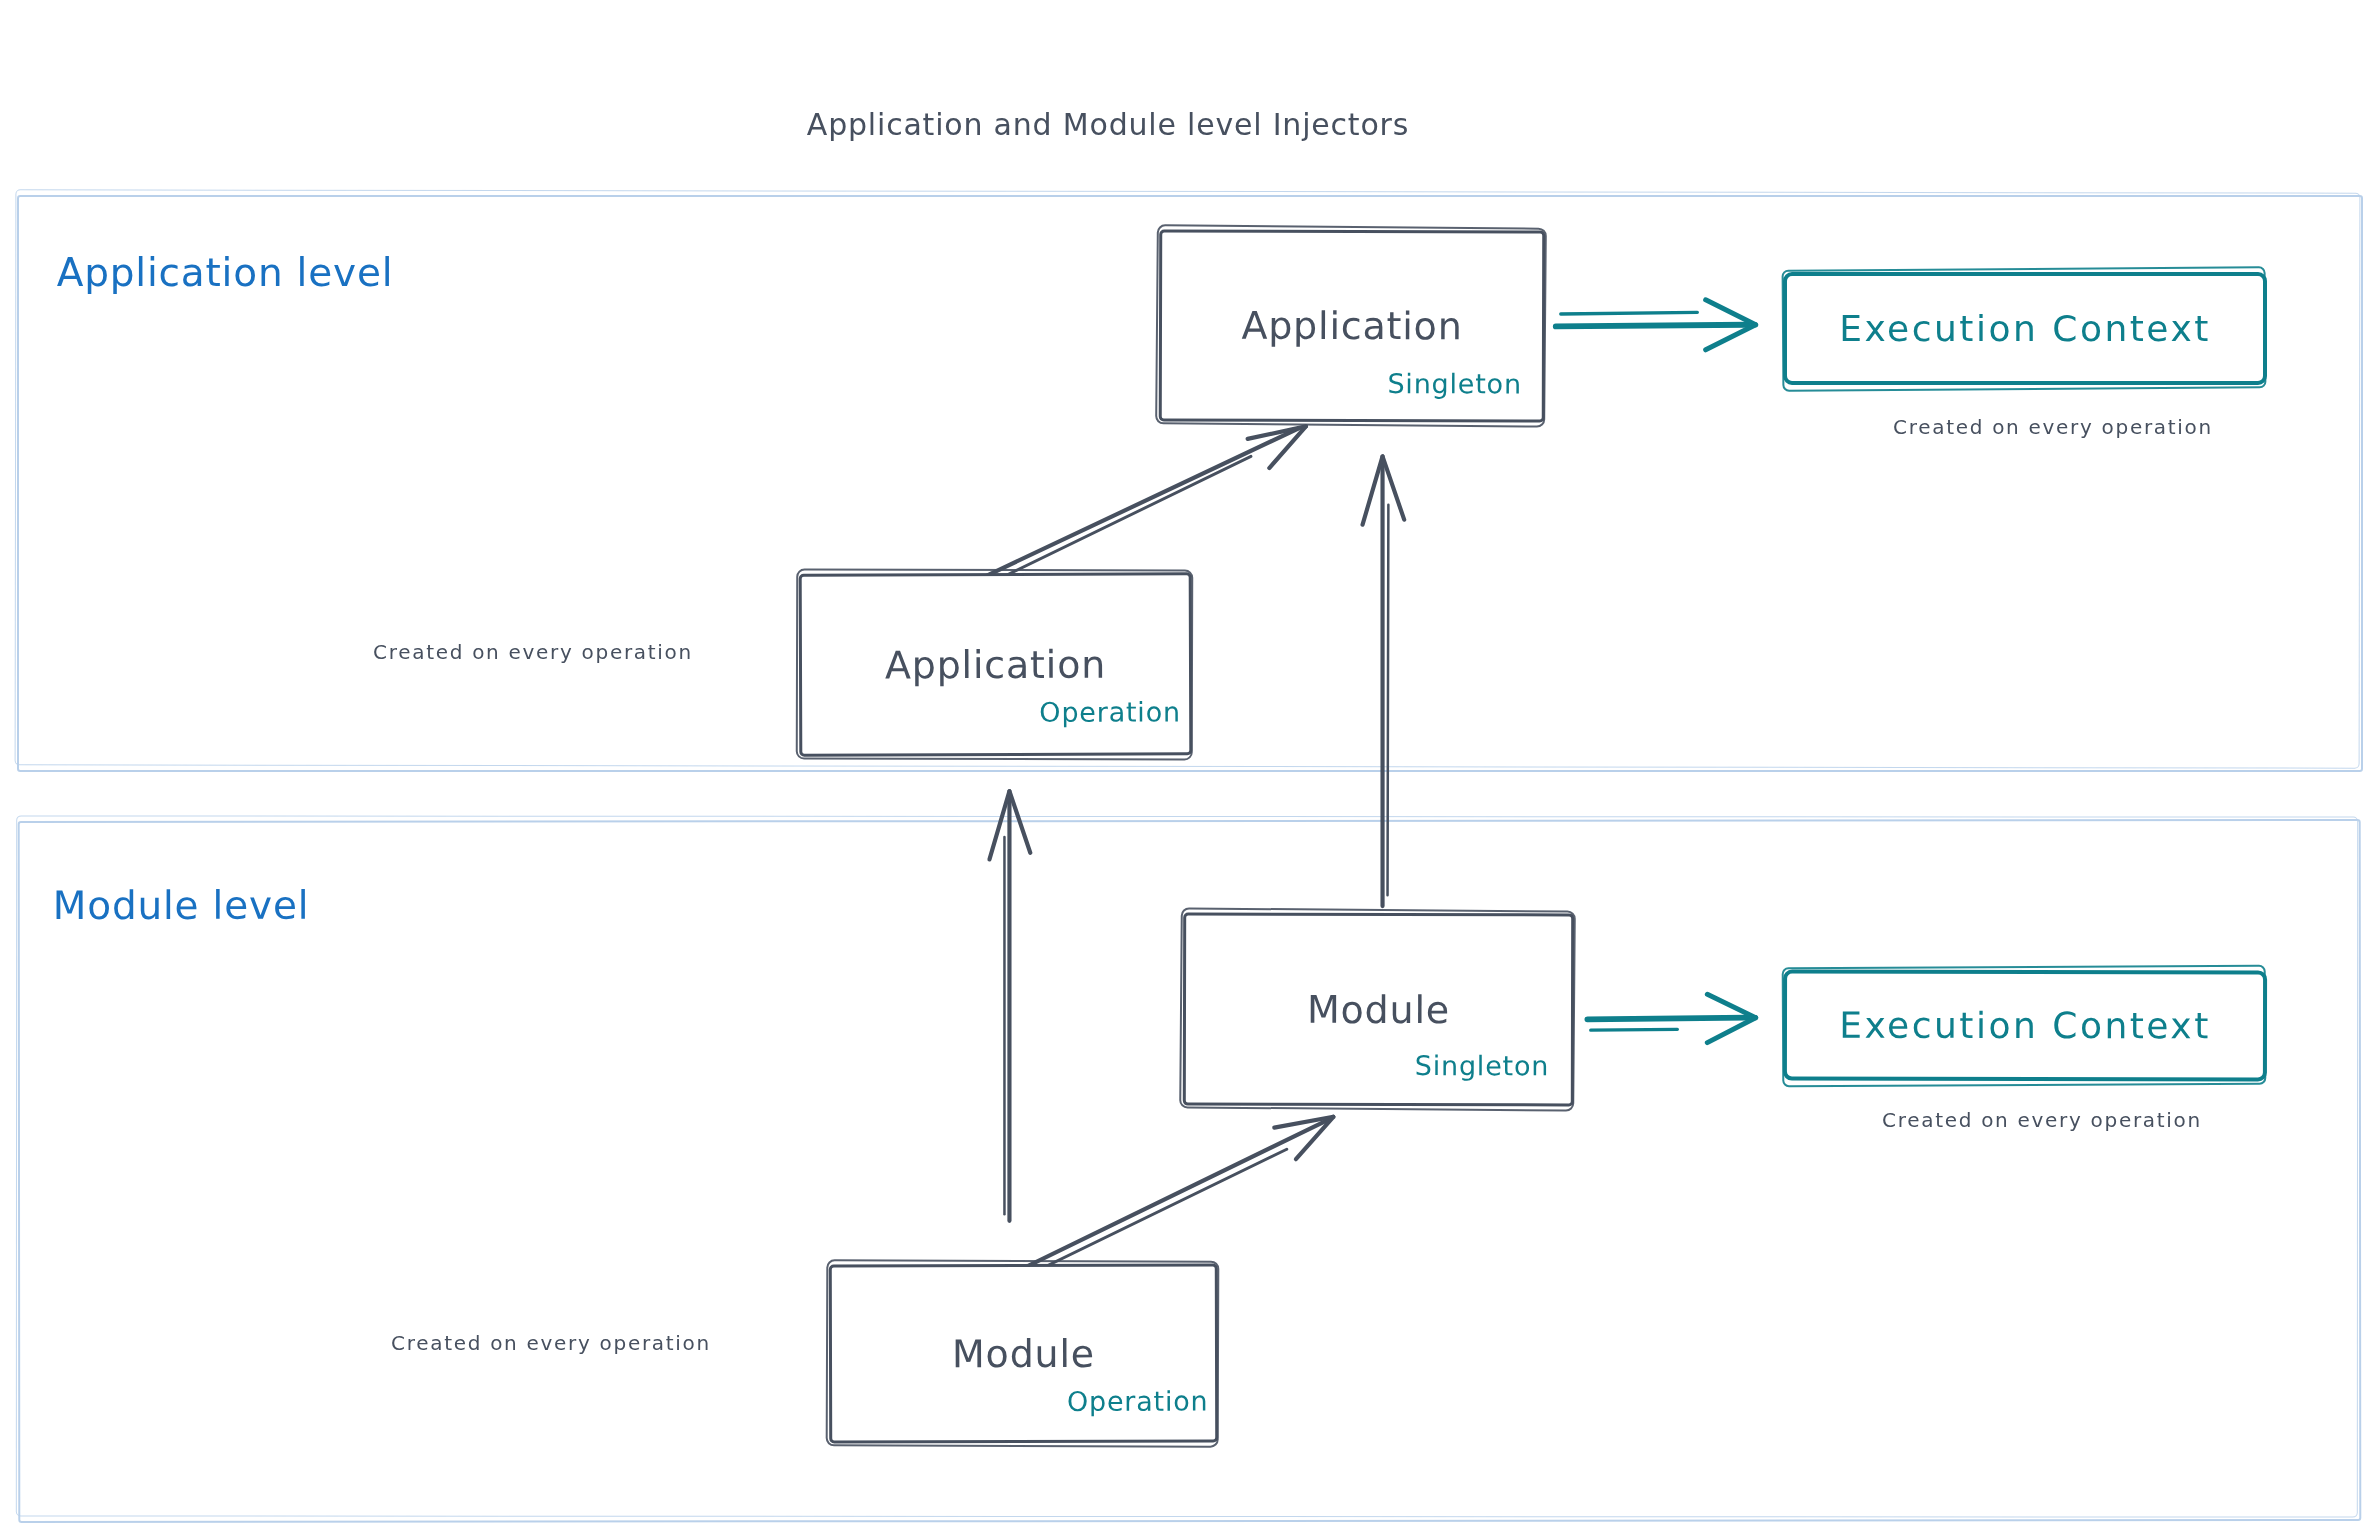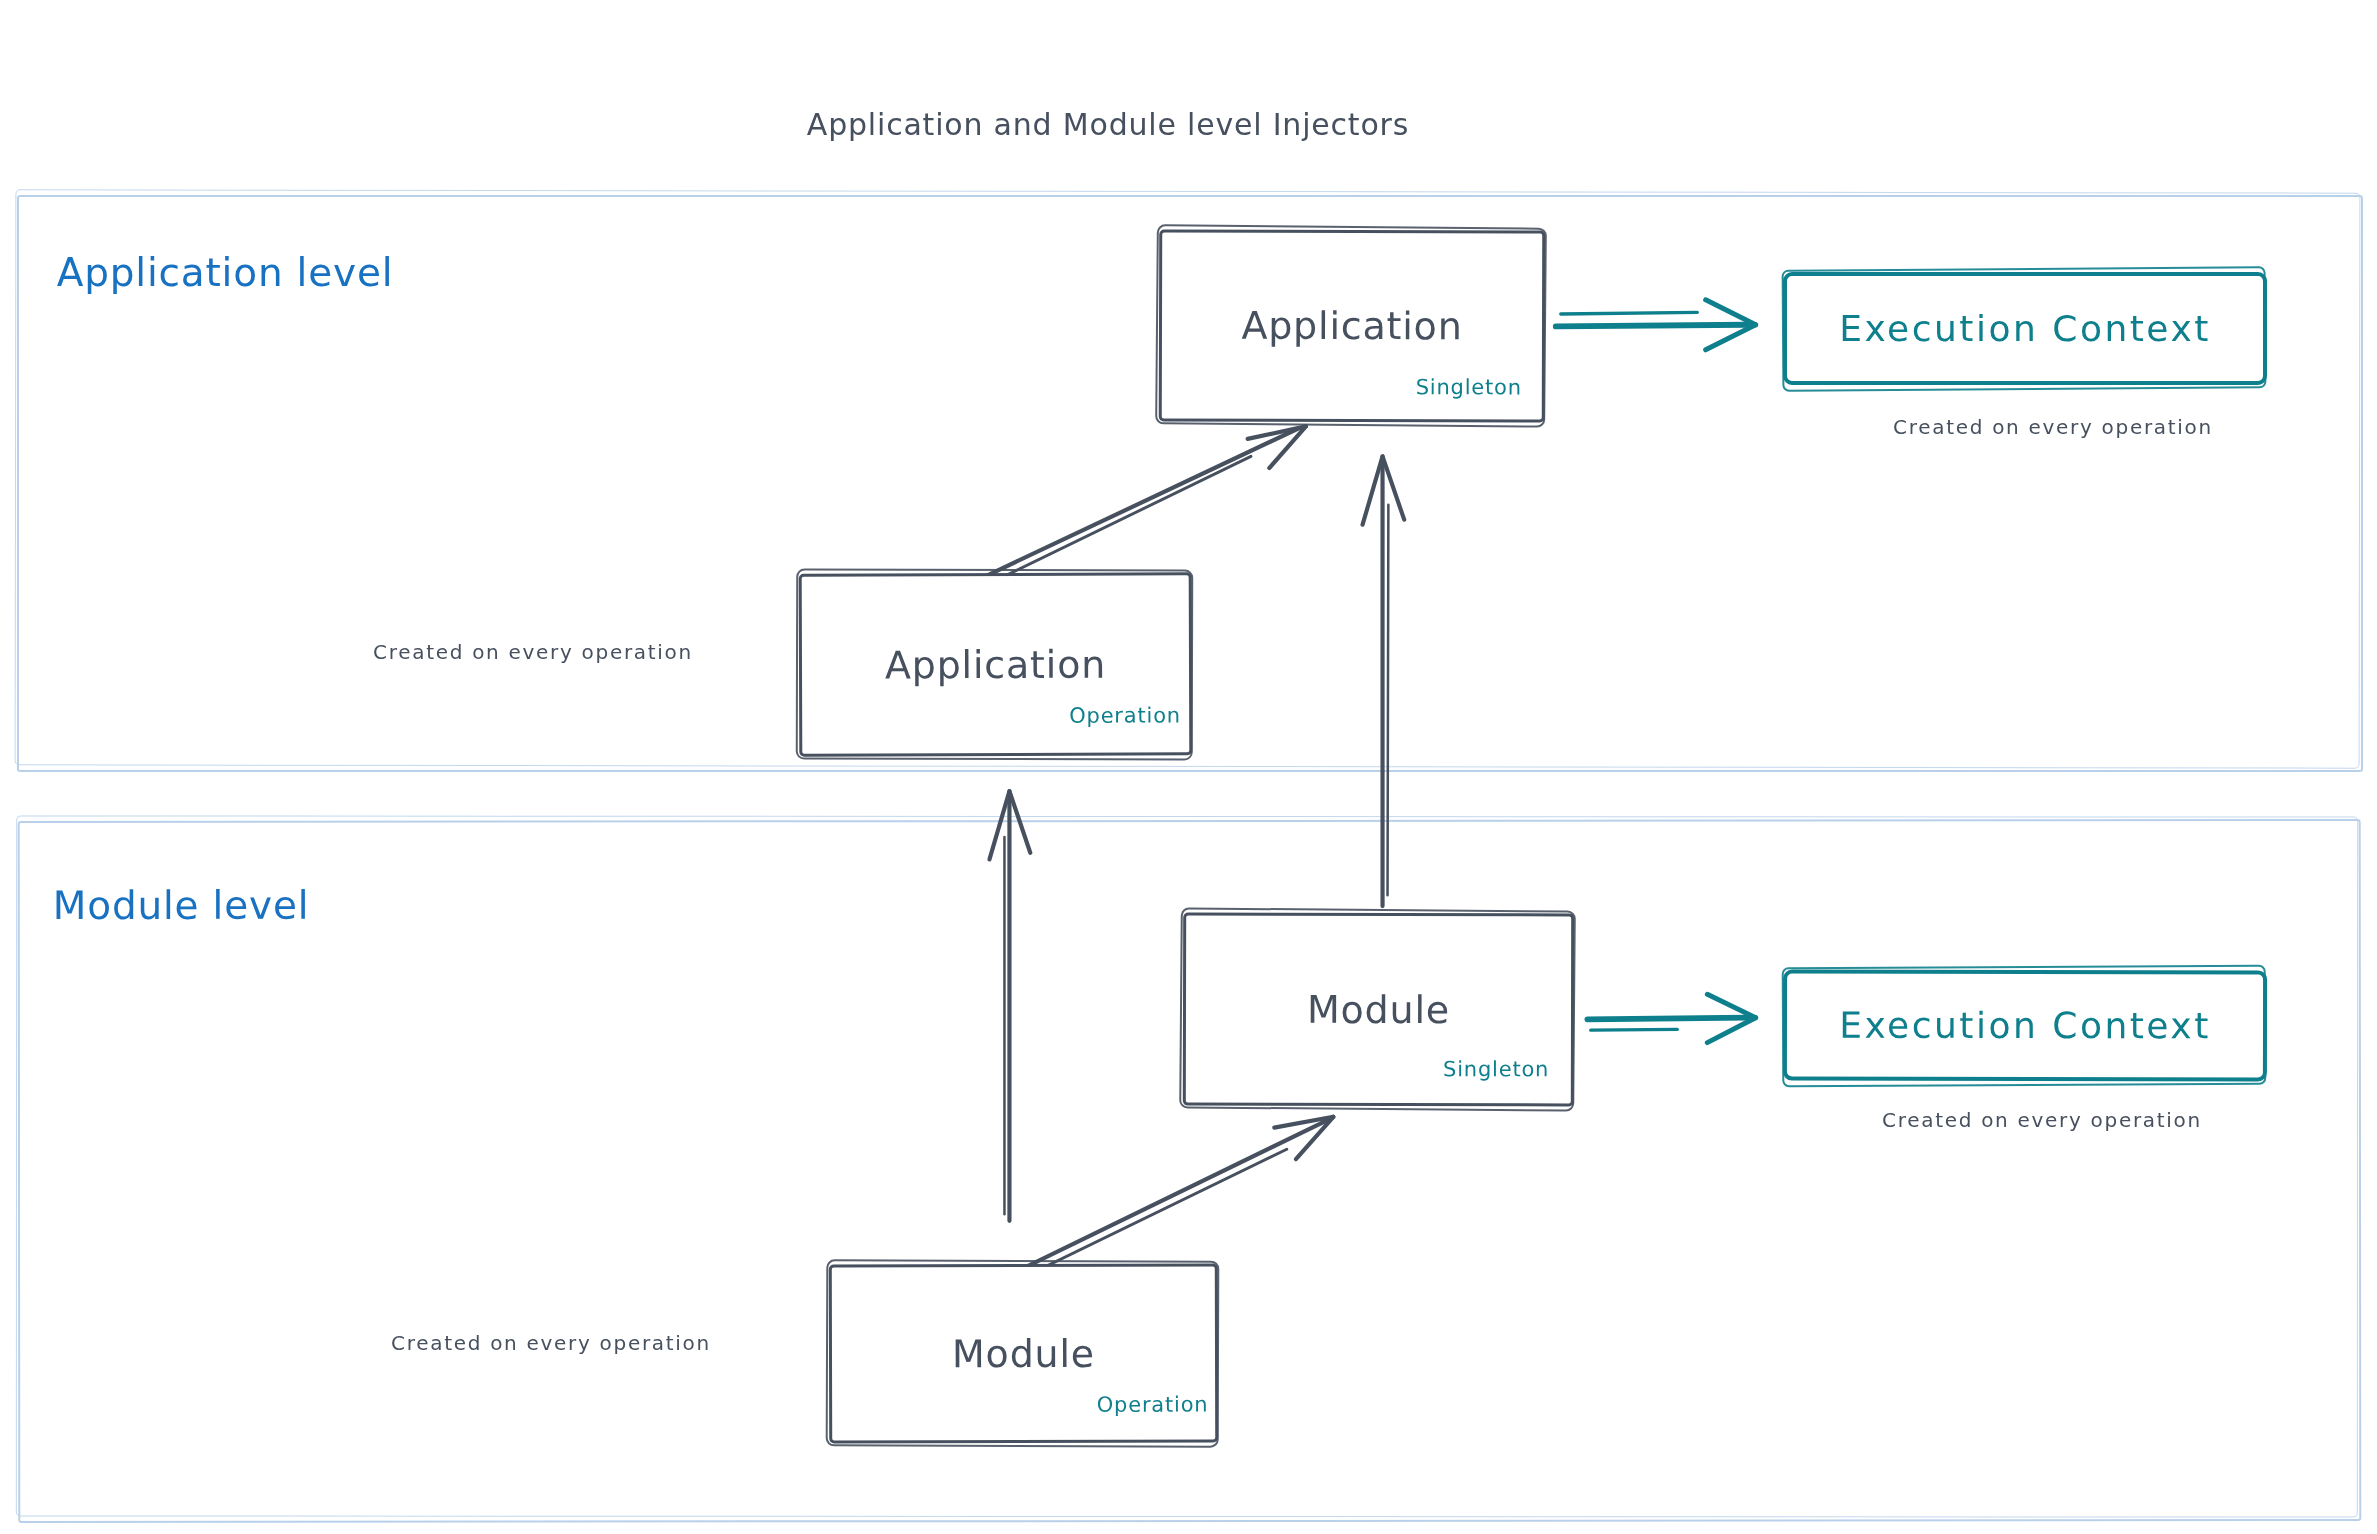--- a/index.html
+++ b/index.html
@@ -25,21 +25,21 @@
   .region-module{left:18.3px;top:820px;width:2339px;height:698px;transform:rotate(-.05deg);}
   .region-label{position:absolute;font-size:39px;letter-spacing:0.8px;color:var(--blue);font-weight:500;}
   .region-app .region-label{left:38px;top:53px;}
   .region-module .region-label{left:33px;top:60px;}
 
   .node{position:absolute;border:3.3px solid var(--dark);border-radius:5px;background:#fff;
         display:flex;align-items:center;justify-content:center;}
   .node::before{content:"";position:absolute;inset:-6.7px -4.2px -7.5px -5.8px;
         border:2.1px solid var(--dark);border-radius:8.3px;transform:rotate(.35deg);opacity:.9;}
   .node-title{font-size:38px;letter-spacing:0.8px;color:var(--dark);font-weight:500;}
-  .node-scope{position:absolute;font-size:21px;letter-spacing:0.8px;color:var(--teal);font-weight:500;margin-top:32px;}
+  .node-scope{position:absolute;font-size:27px;letter-spacing:0.8px;color:var(--teal);font-weight:500;margin-top:32px;}
 
   #app-singleton{left:1159px;top:230px;width:380px;height:186px;transform:rotate(.15deg);}
   #app-operation{left:799px;top:573px;width:387px;height:177px;transform:rotate(-.2deg);}
   #module-singleton{left:1183px;top:913px;width:385px;height:187px;transform:rotate(.12deg);}
   #module-operation{left:829px;top:1264px;width:383px;height:173px;transform:rotate(-.15deg);}
   #app-singleton .node-scope{right:20px;bottom:20px;}
   #app-operation .node-scope{right:8.3px;bottom:25px;}
   #module-singleton .node-scope{right:21.7px;bottom:21.7px;}
   #module-operation .node-scope{right:6.7px;bottom:23px;}
 

